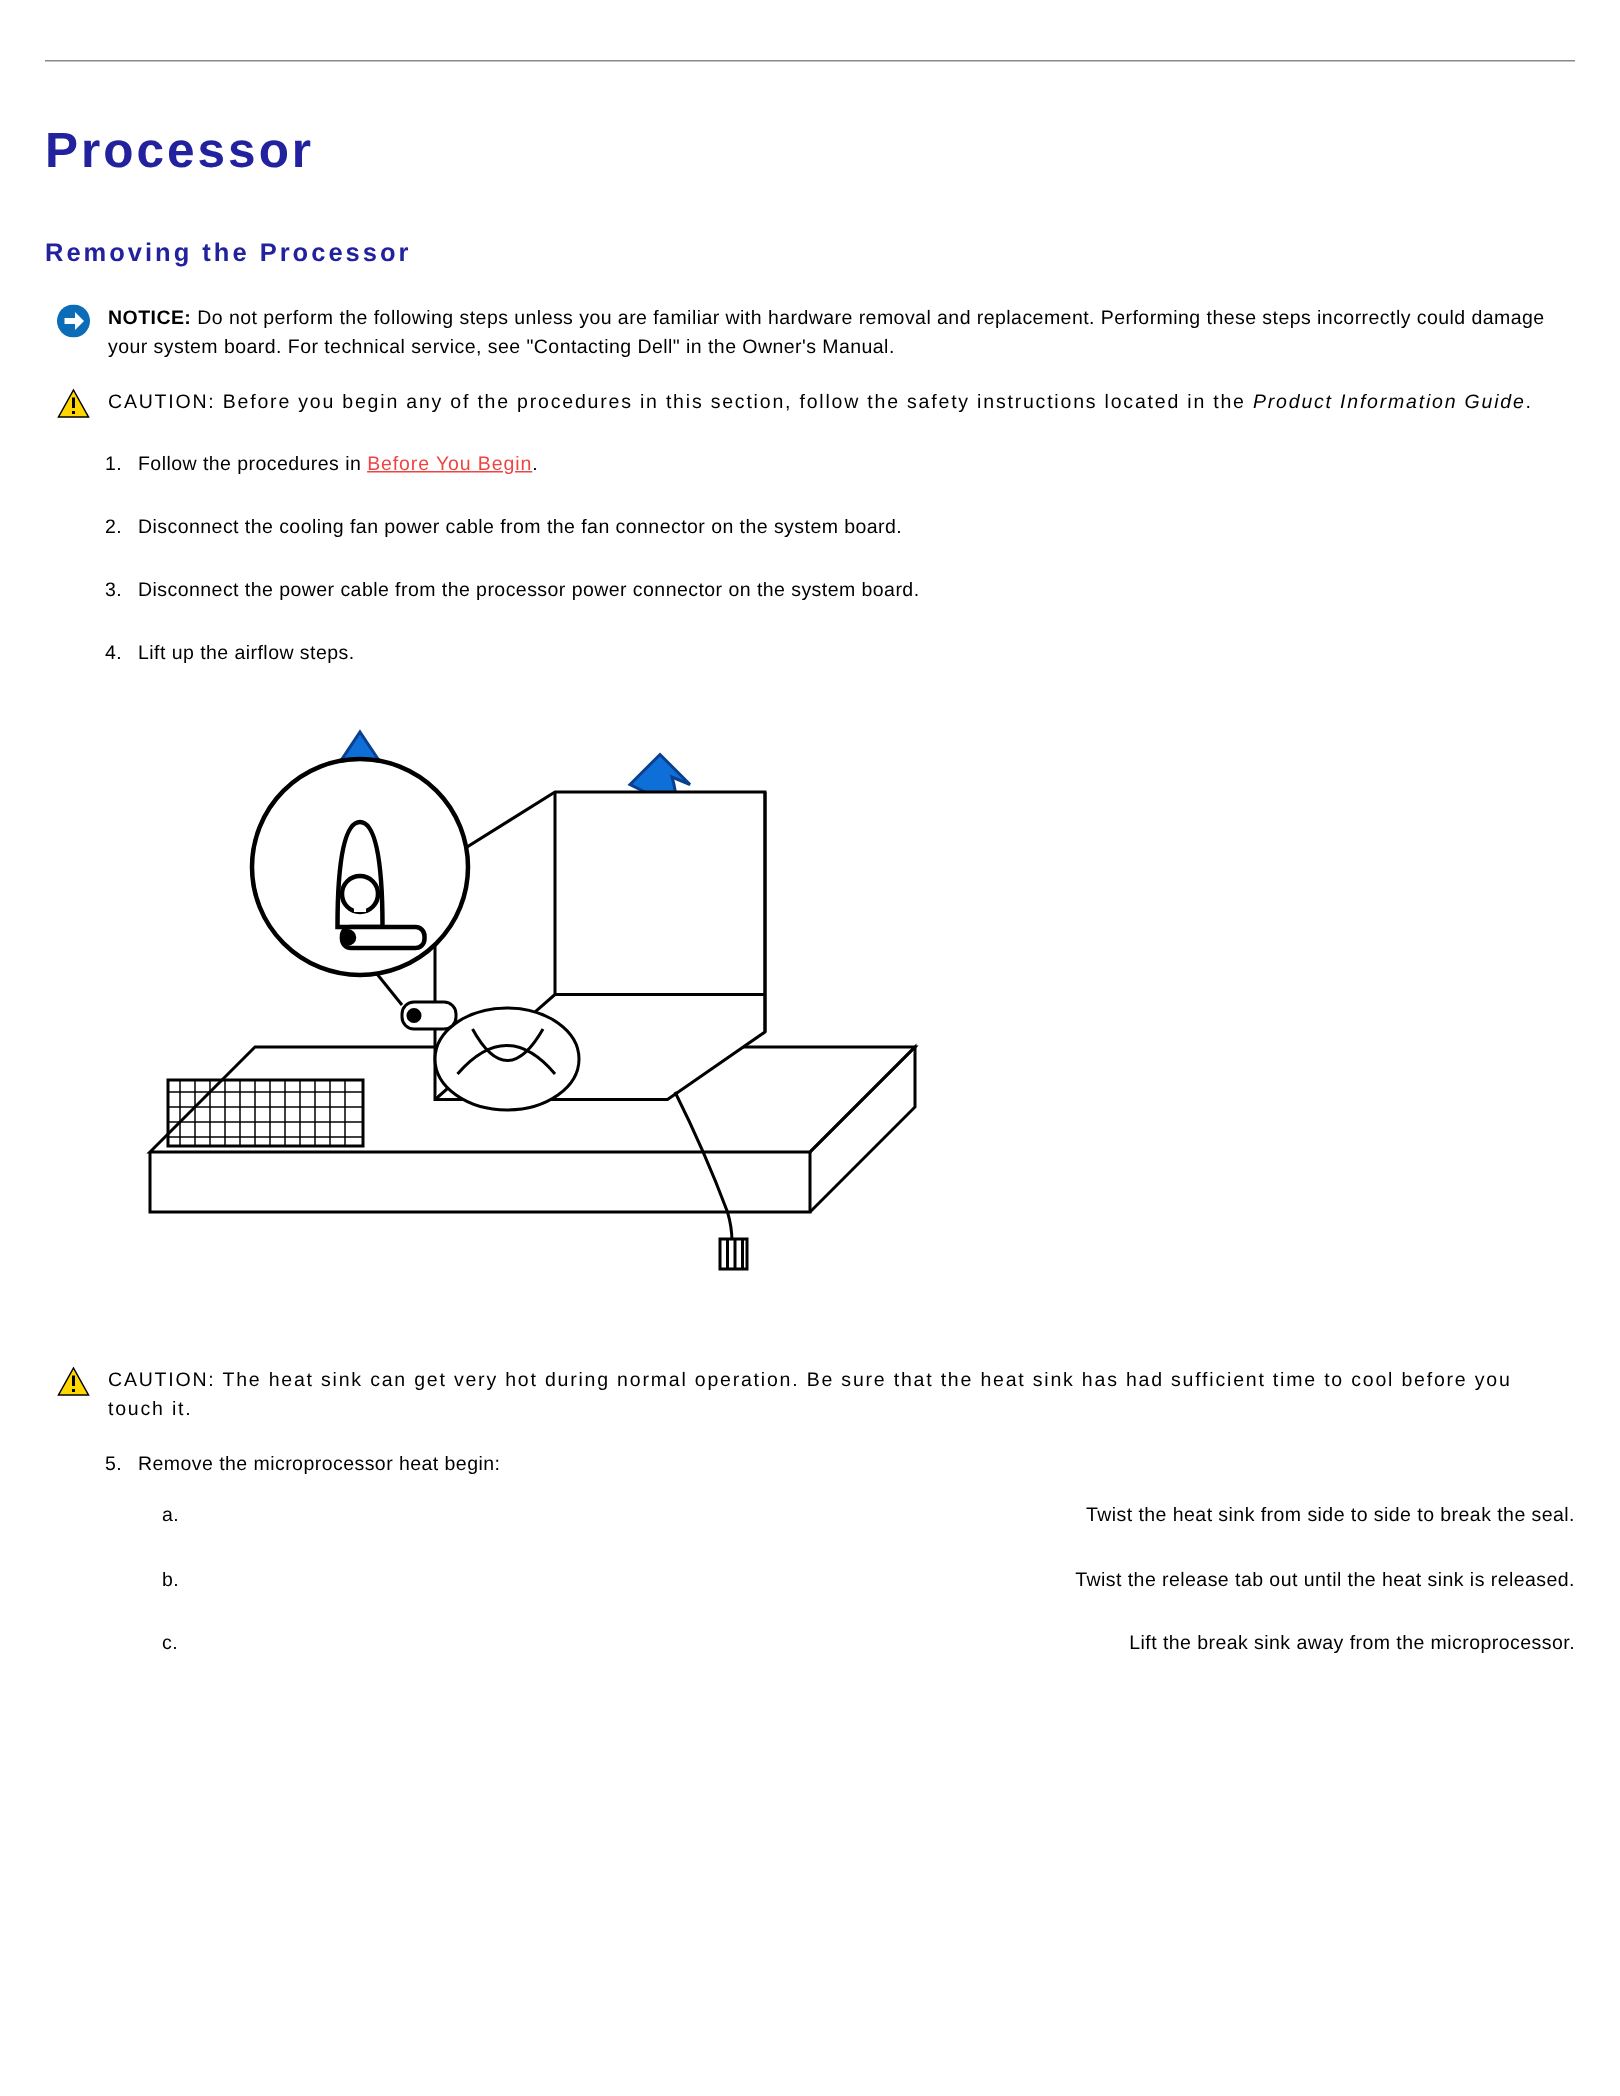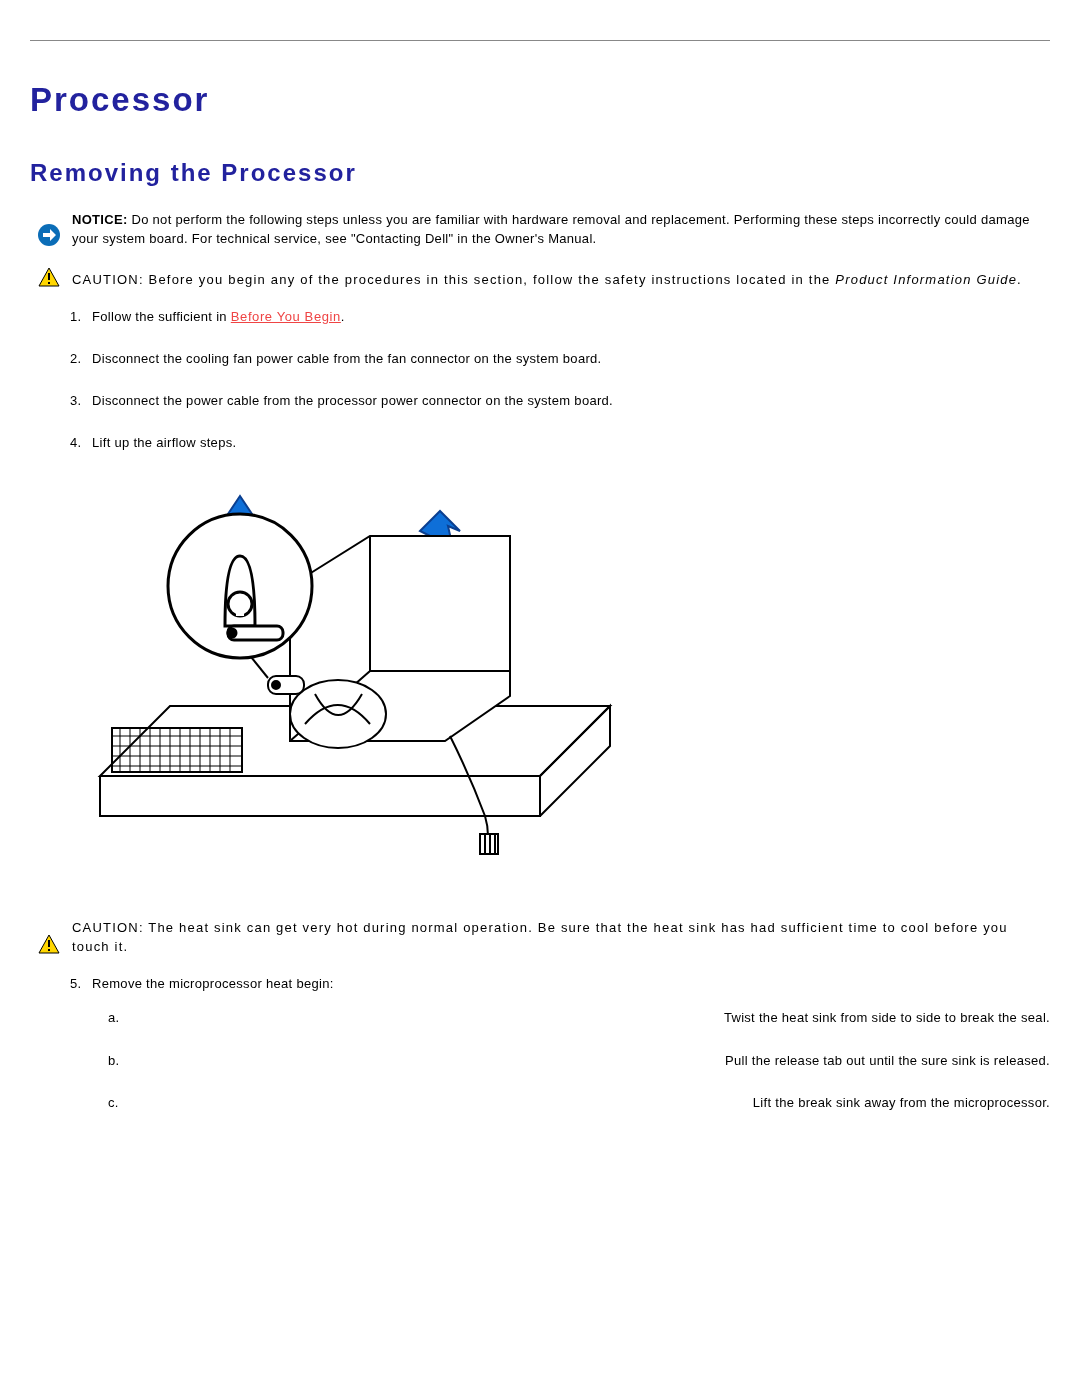--- a/index.html
+++ b/index.html
@@ -24,29 +24,29 @@
   .h1 {
     font-family: Verdana, Arial, sans-serif;
     font-size: 33px;
     font-weight: bold;
     letter-spacing: 2px;
     color: #22229e;
     margin: 0 0 40px 0;
   }
   .h2 {
     font-family: Verdana, Arial, sans-serif;
-    font-size: 24px;
+    font-size: 17px;
     font-weight: bold;
     letter-spacing: 2px;
     color: #22229e;
     margin: 0 0 24px 0;
   }
   .alert-row {
     display: flex;
-    align-items: flex-end;
+    align-items: flex-start;
     margin: 0 0 18px 8px;
   }
   .alert-icon {
     flex: 0 0 24px;
     width: 24px;
     margin-right: 10px;
   }
   .alert-text {
     flex: 1;
     line-height: 1.45;
@@ -143,21 +143,21 @@
         <rect x="10" y="15" width="2" height="2" fill="#000"></rect>
       </svg>
     </div>
     <div class="alert-text bold-spaced">
       <span>CAUTION: </span><span>Before you begin any of the procedures in this section, follow the safety instructions located in the </span><span class="italic">Product Information Guide</span><span>.</span>
     </div>
   </div>
 
   <ol class="steps">
     <li>
-      <span>Follow the sufficient in </span><a href="#" class="doclink">Before You Begin</a><span>.</span>
+      <span>Follow the procedures in </span><a href="#" class="doclink">Before You Begin</a><span>.</span>
     </li>
     <li>Disconnect the cooling fan power cable from the fan connector on the system board.</li>
     <li>Disconnect the power cable from the processor power connector on the system board.</li>
     <li>Lift up the airflow steps.</li>
   </ol>
 
   <div class="figure-wrap">
     <svg class="figure" viewBox="0 0 560 430">
 
       <path d="M330 55 L350 35 L370 55 L358 50 Q370 90 330 120 Q310 105 340 60 Z" fill="#0e6fd8" stroke="#0b3f90" stroke-width="2"></path>
@@ -245,19 +245,19 @@
     <div class="alert-text bold-spaced">
       <span>CAUTION: </span><span>The heat sink can get very hot during normal operation. Be sure that the heat sink has had sufficient time to cool before you touch it.</span>
     </div>
   </div>
 
   <ol class="steps" start="5" style="counter-reset: step 4;">
     <li>
       <span>Remove the microprocessor heat begin:</span>
       <ol class="substeps">
         <li>Twist the heat sink from side to side to break the seal.</li>
-        <li>Pull the release tab out until the sure sink is released.</li>
+        <li>Twist the release tab out until the heat sink is released.</li>
         <li>Lift the break sink away from the microprocessor.</li>
       </ol>
     </li>
   </ol>
 
 </div>
 
 </body></html>

